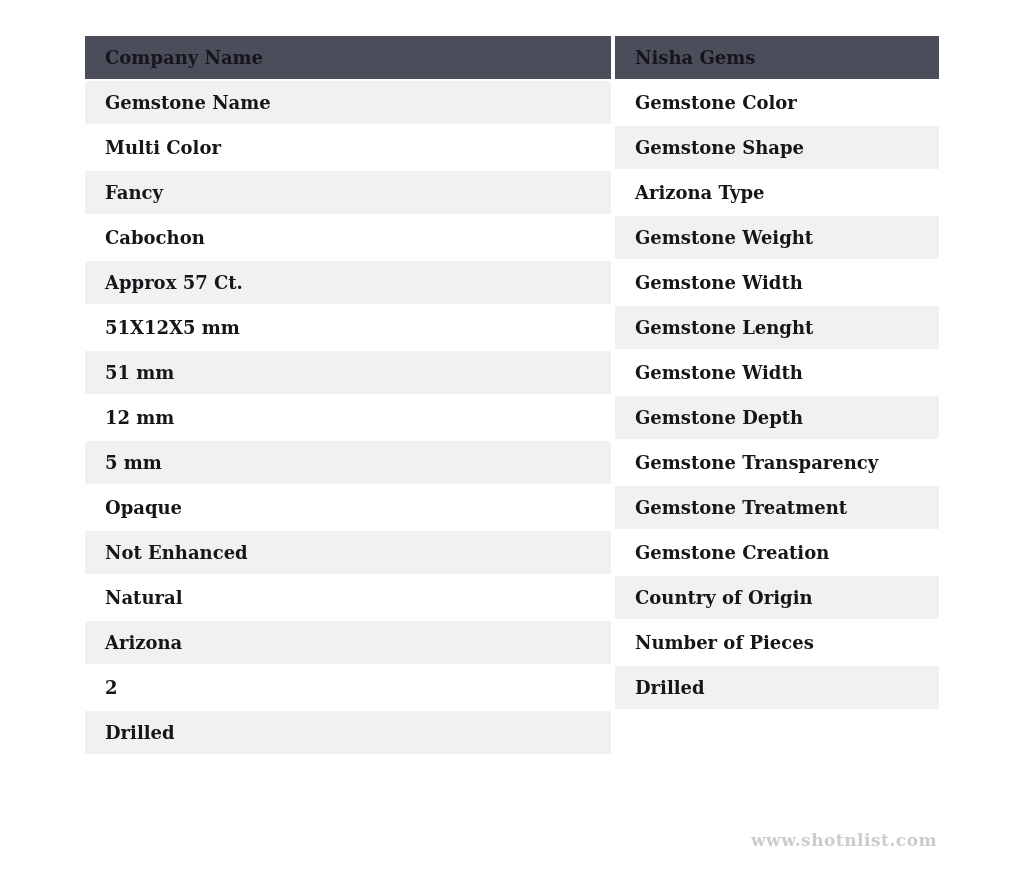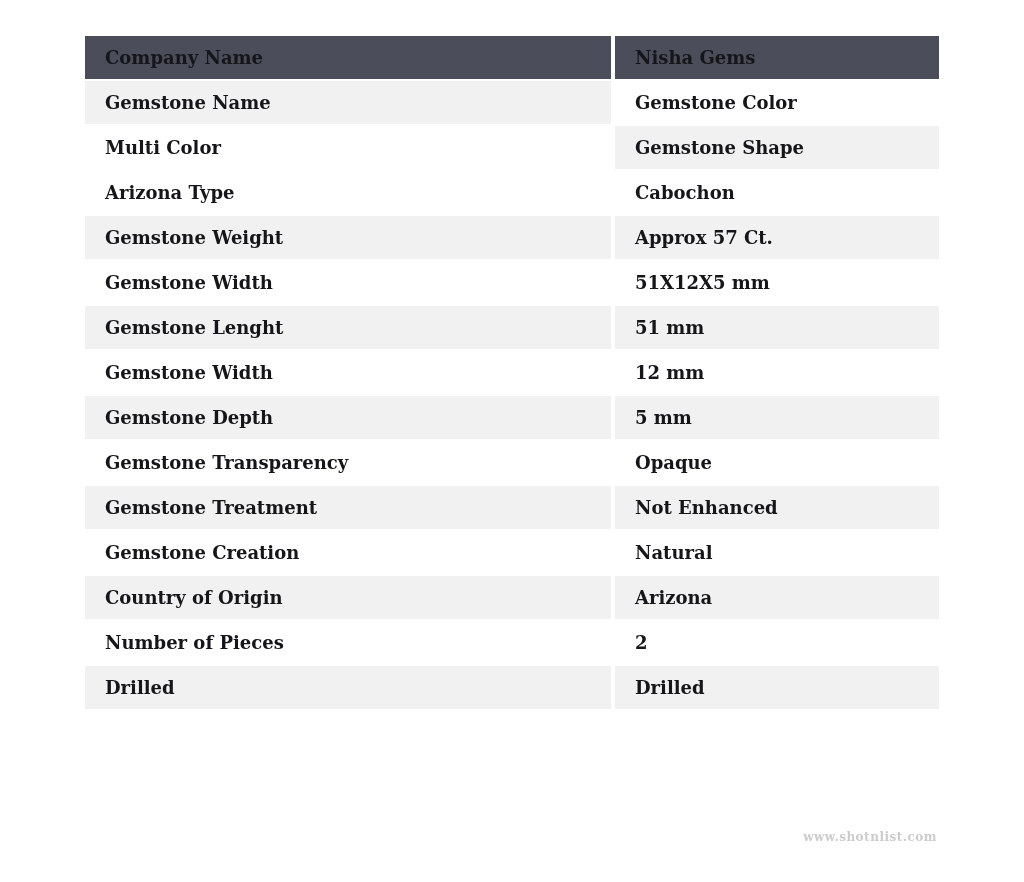--- a/index.html
+++ b/index.html
@@ -45,38 +45,39 @@
   .cell.stripe-gray {
     background: var(--row-alt-bg, #f1f1f1);
   }
   .cell.stripe-white {
     background: var(--row-bg, #ffffff);
   }
   .watermark {
     position: absolute;
     top: 830px;
     right: 87px;
-    font-size: 12px;
+    font-size: 17px;
     font-weight: bold;
     color: var(--watermark-color, #cccccc);
     letter-spacing: 0.5px;
   }
 </style>
 </head>
 <body>
 
 <div class="page">
   <div class="spec-table">
     <div class="cell header">Company Name</div>
     <div class="cell header">Nisha Gems</div>
 
   <div class="cell stripe-gray">Gemstone Name</div>
       <div class="cell stripe-white">Gemstone Color</div>
       <div class="cell stripe-white">Multi Color</div>
       <div class="cell stripe-gray">Gemstone Shape</div>
+      <div class="cell stripe-gray">Fancy</div>
       <div class="cell stripe-white">Arizona Type</div>
       <div class="cell stripe-white">Cabochon</div>
       <div class="cell stripe-gray">Gemstone Weight</div>
       <div class="cell stripe-gray">Approx 57 Ct.</div>
       <div class="cell stripe-white">Gemstone Width</div>
       <div class="cell stripe-white">51X12X5 mm</div>
       <div class="cell stripe-gray">Gemstone Lenght</div>
       <div class="cell stripe-gray">51 mm</div>
       <div class="cell stripe-white">Gemstone Width</div>
       <div class="cell stripe-white">12 mm</div>

